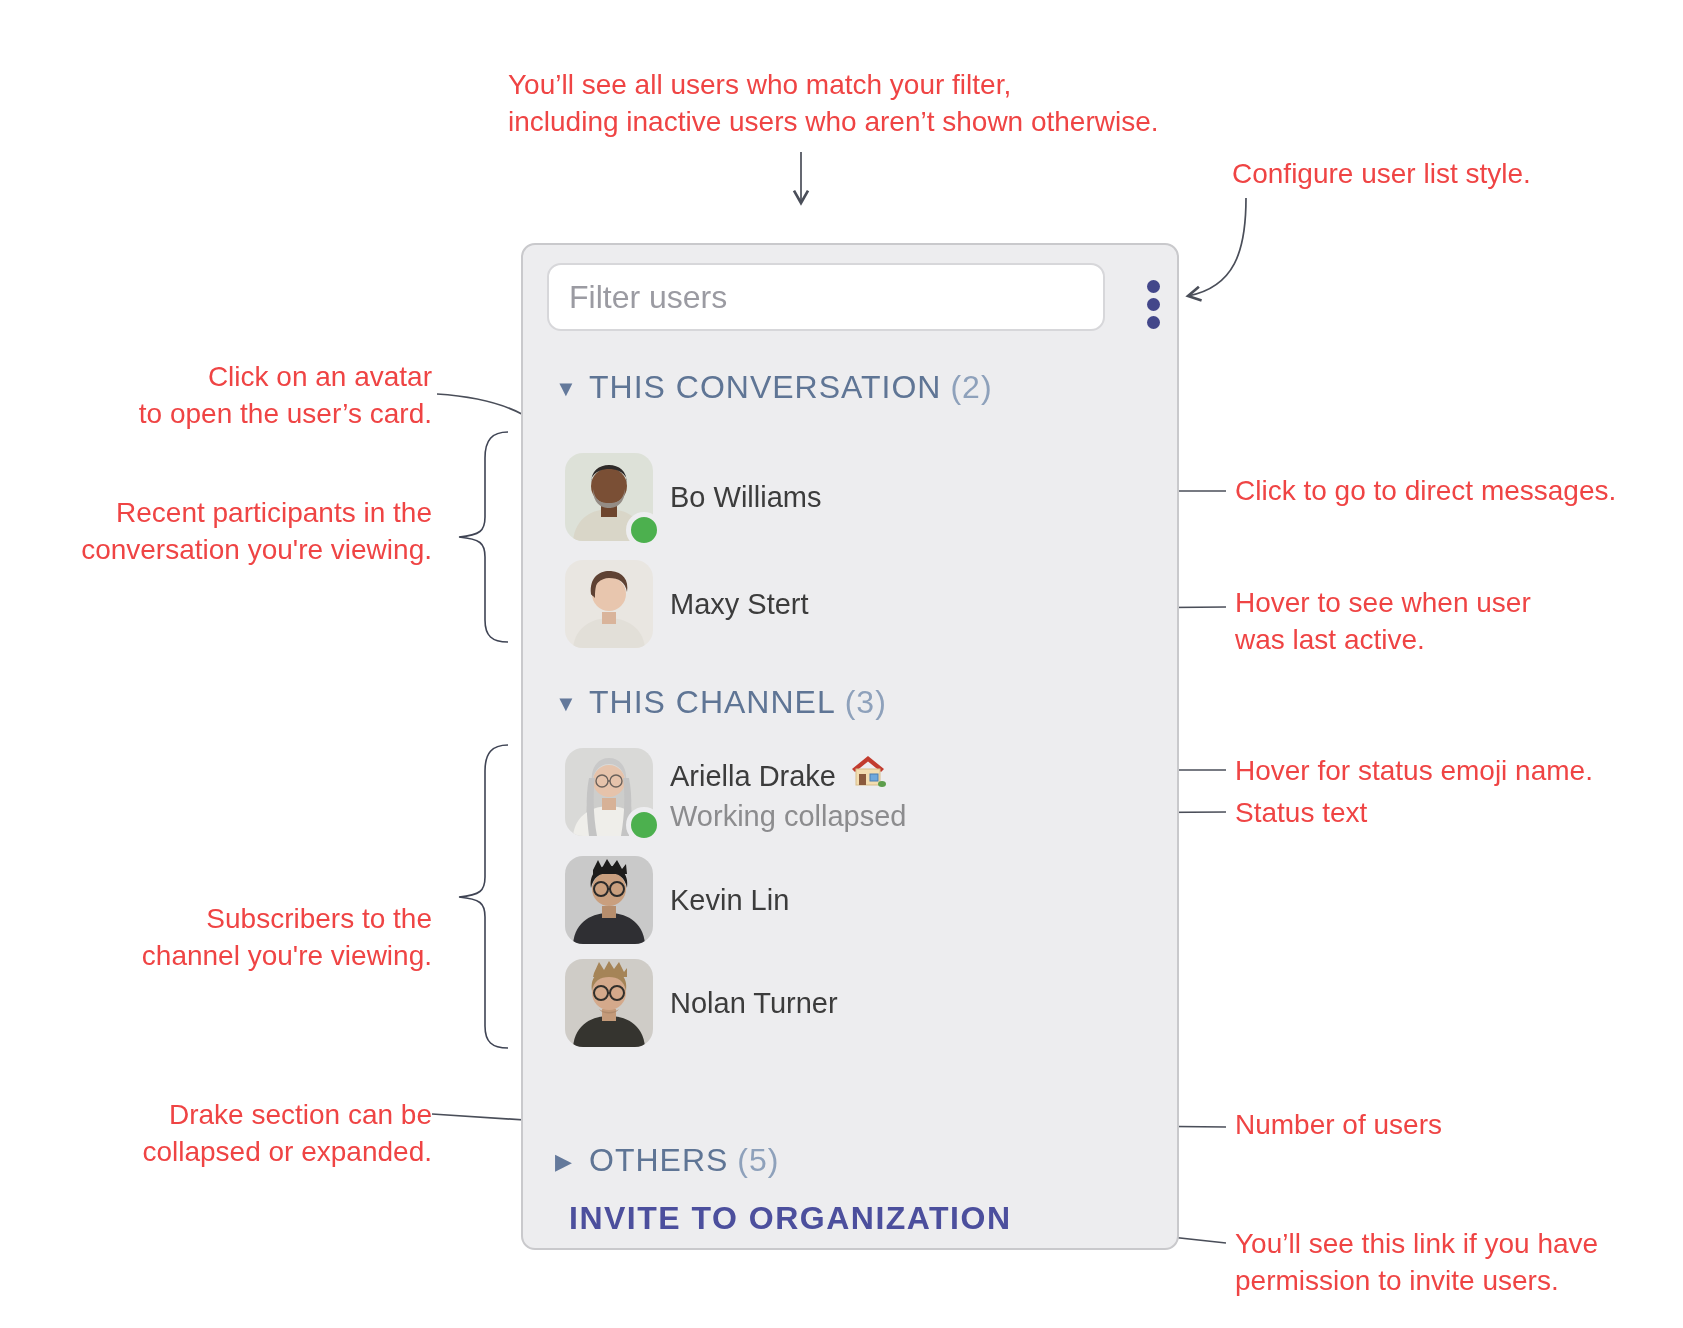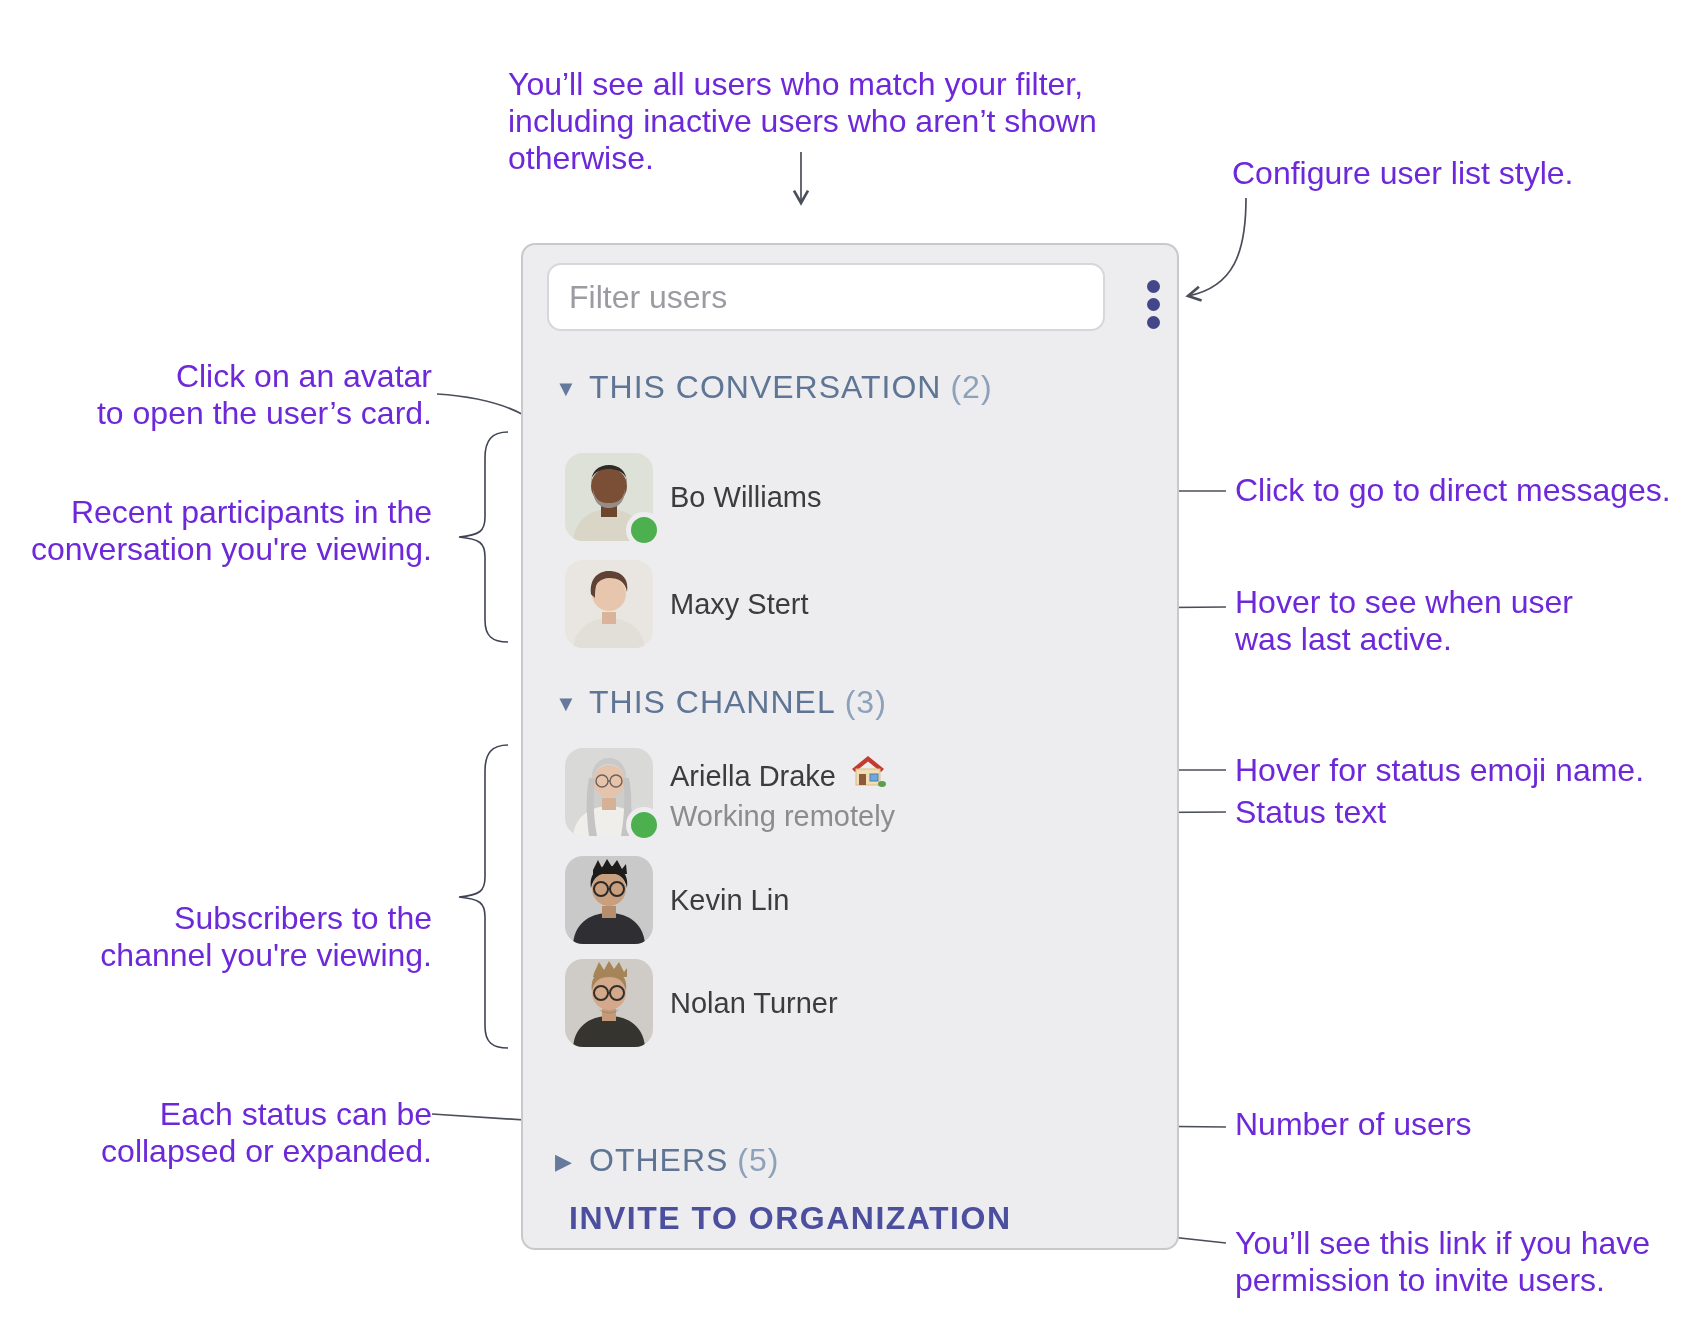--- a/index.html
+++ b/index.html
@@ -1,19 +1,19 @@
 <!DOCTYPE html>
 <html><head>
 <meta charset="utf-8">
 <style>
   html,body{margin:0;padding:0;background:#ffffff;}
   .canvas{position:relative;width:1683px;height:1328px;background:#ffffff;overflow:hidden;
           font-family:"Liberation Sans","DejaVu Sans",sans-serif;color:#3b4054;}
   svg.overlay{position:absolute;left:0;top:0;pointer-events:none;}
-  .note{position:absolute;font-size:32px;line-height:37px;white-space:pre-line;color:#6d28d9;}
+  .note{position:absolute;font-size:28px;line-height:37px;white-space:pre-line;color:#ef4444;}
   .note.right-align{text-align:right;}
 
   
   .panel{position:absolute;left:521px;top:243px;width:658px;height:1007px;
          background:#ededef;border:2px solid #c9c9cc;border-radius:14px;box-sizing:border-box;}
   .filter-input{position:absolute;left:24px;top:18px;width:558px;height:68px;box-sizing:border-box;
          border:2px solid #d7d7da;border-radius:14px;background:#ffffff;font-size:32px;
          padding:0 20px;color:#444;outline:none;font-family:inherit;}
   .filter-input::placeholder{color:#9b9ba2;}
   .menu-btn{position:absolute;left:612px;top:26px;width:36px;height:66px;display:flex;
@@ -67,21 +67,21 @@
 to open the user’s card.</div>
   <div class="note" style="left:1235px;top:472px;">Click to go to direct messages.</div>
   <div class="note right-align" style="right:1251px;top:494px;width:420px;">Recent participants in the
 conversation you're viewing.</div>
   <div class="note" style="left:1235px;top:584px;">Hover to see when user
 was last active.</div>
   <div class="note" style="left:1235px;top:752px;">Hover for status emoji name.</div>
   <div class="note" style="left:1235px;top:794px;">Status text</div>
   <div class="note right-align" style="right:1251px;top:900px;width:400px;">Subscribers to the
 channel you're viewing.</div>
-  <div class="note right-align" style="right:1251px;top:1096px;width:400px;">Each status can be
+  <div class="note right-align" style="right:1251px;top:1096px;width:400px;">Drake section can be
 collapsed or expanded.</div>
   <div class="note" style="left:1235px;top:1106px;">Number of users</div>
   <div class="note" style="left:1235px;top:1225px;">You’ll see this link if you have
 permission to invite users.</div>
 
   <div class="panel">
 
     <input class="filter-input" type="text" placeholder="Filter users" style="">
 
     <div class="menu-btn">
@@ -141,21 +141,21 @@
     </div>
     <div class="user-row-name" style="top:508px;">
       <span>Ariella Drake</span><svg class="emoji" viewBox="0 0 36 36">
         <path d="M2,16 L18,3 L34,16 L31,19 L18,8.5 L5,19 Z" fill="#c23b2e"></path>
         <rect x="6" y="16" width="24" height="16" fill="#f3ddb0" stroke="#d8bd8b" stroke-width="1"></rect>
         <rect x="9" y="21" width="7" height="11" fill="#8b5a3c"></rect>
         <rect x="20" y="21" width="8" height="7" fill="#6fa8dc" stroke="#4c7eb0" stroke-width="1"></rect>
         <ellipse cx="32" cy="31" rx="4" ry="3" fill="#5d9e4c"></ellipse>
       </svg>
     </div>
-    <div class="user-status" style="top:553px;">Working remotely</div>
+    <div class="user-status" style="top:553px;">Working collapsed</div>
 
     <div class="avatar" style="top:611px;">
       <svg class="pic" viewBox="0 0 88 88">
         <rect width="88" height="88" fill="#c9c9c9"></rect>
         <path d="M8,88 C10,64 29,57 44,57 C59,57 78,64 80,88 Z" fill="#2f2f33"></path>
         <path d="M37,50 h14 v12 h-14 z" fill="#b78e6d"></path>
         <circle cx="44" cy="33" r="17" fill="#c99f7e"></circle>
         <path d="M26,32 C24,18 32,10 44,10 C56,10 64,18 62,32 C60,22 54,17 44,17 C34,17 28,22 26,32 Z" fill="#1d1c1b"></path>
         <path d="M28,14 L33,4 L37,12 L42,3 L47,11 L52,4 L57,13 L61,8 L62,18 L28,18 Z" fill="#1d1c1b"></path>
         <circle cx="36" cy="33" r="7" fill="none" stroke="#2a2a2a" stroke-width="2"></circle>

